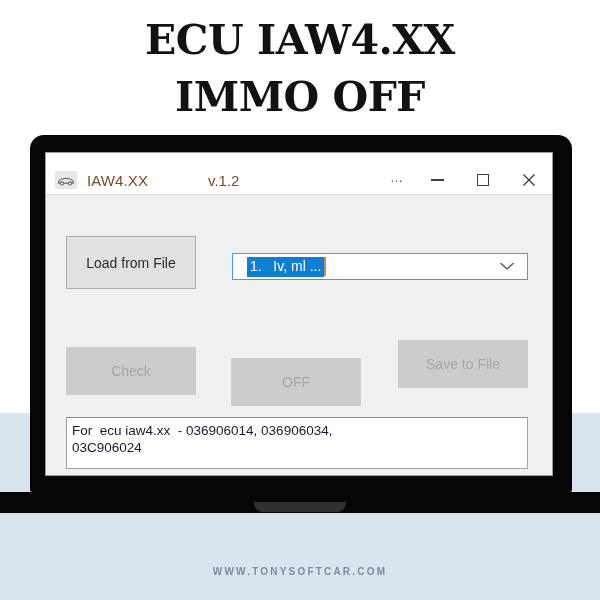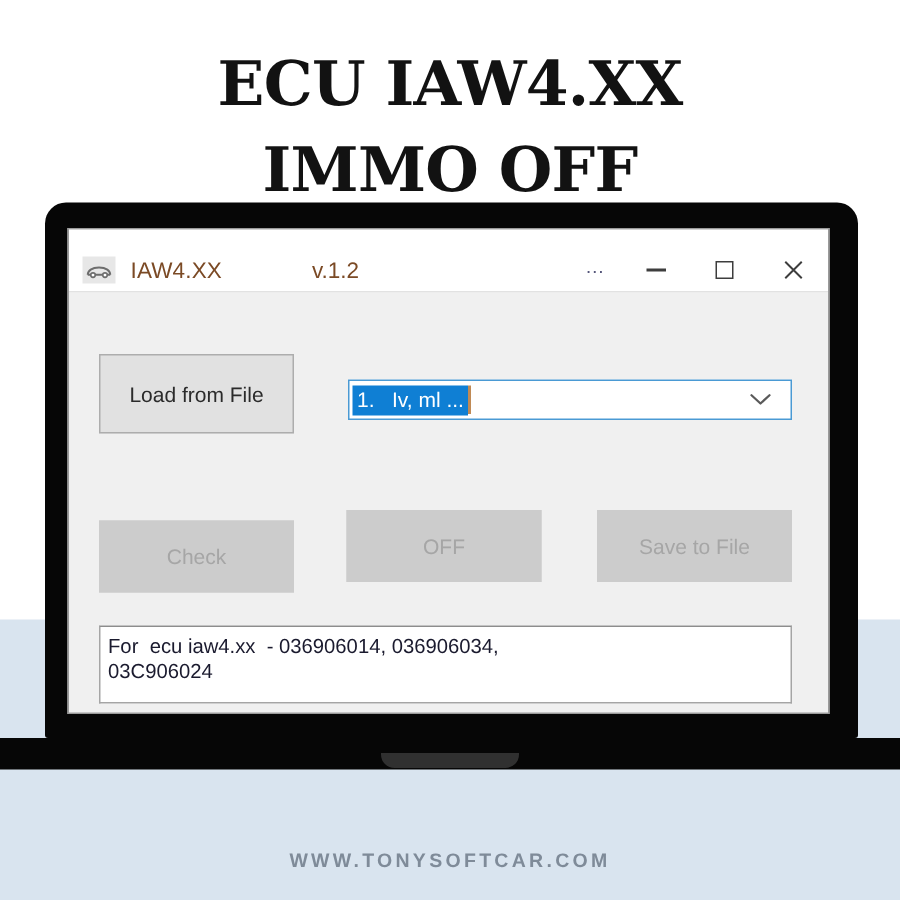--- a/index.html
+++ b/index.html
@@ -27,21 +27,21 @@
     top: 413px;
     width: 600px;
     height: 187px;
     background: #d9e4ef;
   }
 
   
   #heading {
     position: absolute;
     left: 0;
-    top: 28px;
+    top: 12px;
     width: 600px;
     text-align: center;
     font-family: "DejaVu Serif", serif;
     font-weight: 700;
     font-size: 41px;
     line-height: 57px;
     letter-spacing: -0.5px;
     color: #121212;
   }
   #heading .line {
@@ -197,21 +197,21 @@
     height: 53px;
   }
   #btn-check {
     left: 20px;
     top: 152px;
     width: 130px;
     height: 48px;
   }
   #btn-off {
     left: 185px;
-    top: 145px;
+    top: 163px;
     width: 130px;
     height: 48px;
   }
   #btn-save {
     left: 352px;
     top: 145px;
     width: 130px;
     height: 48px;
   }
 
@@ -220,21 +220,21 @@
     position: absolute;
     left: 186px;
     top: 58px;
     width: 296px;
     height: 27px;
     background: #ffffff;
     border: 1px solid #4a9ad4;
     box-sizing: border-box;
     display: flex;
     align-items: center;
-    padding-left: 2px;
+    padding-left: 14px;
   }
   #combo-value {
     font-size: 14px;
     color: #ffffff;
     background: #0f7fd4;
     padding: 1px 3px 2px 3px;
     white-space: pre;
     line-height: 17px;
   }
   #combo-caret {
@@ -273,21 +273,21 @@
     word-break: break-word;
   }
 
   
   #footer {
     position: absolute;
     left: 0;
     top: 566px;
     width: 600px;
     text-align: center;
-    font-size: 13px;
+    font-size: 10px;
     letter-spacing: 2.2px;
     color: #7f8b99;
     font-weight: 600;
   }
 </style>
 </head>
 <body>
 
 <div id="page">
 

